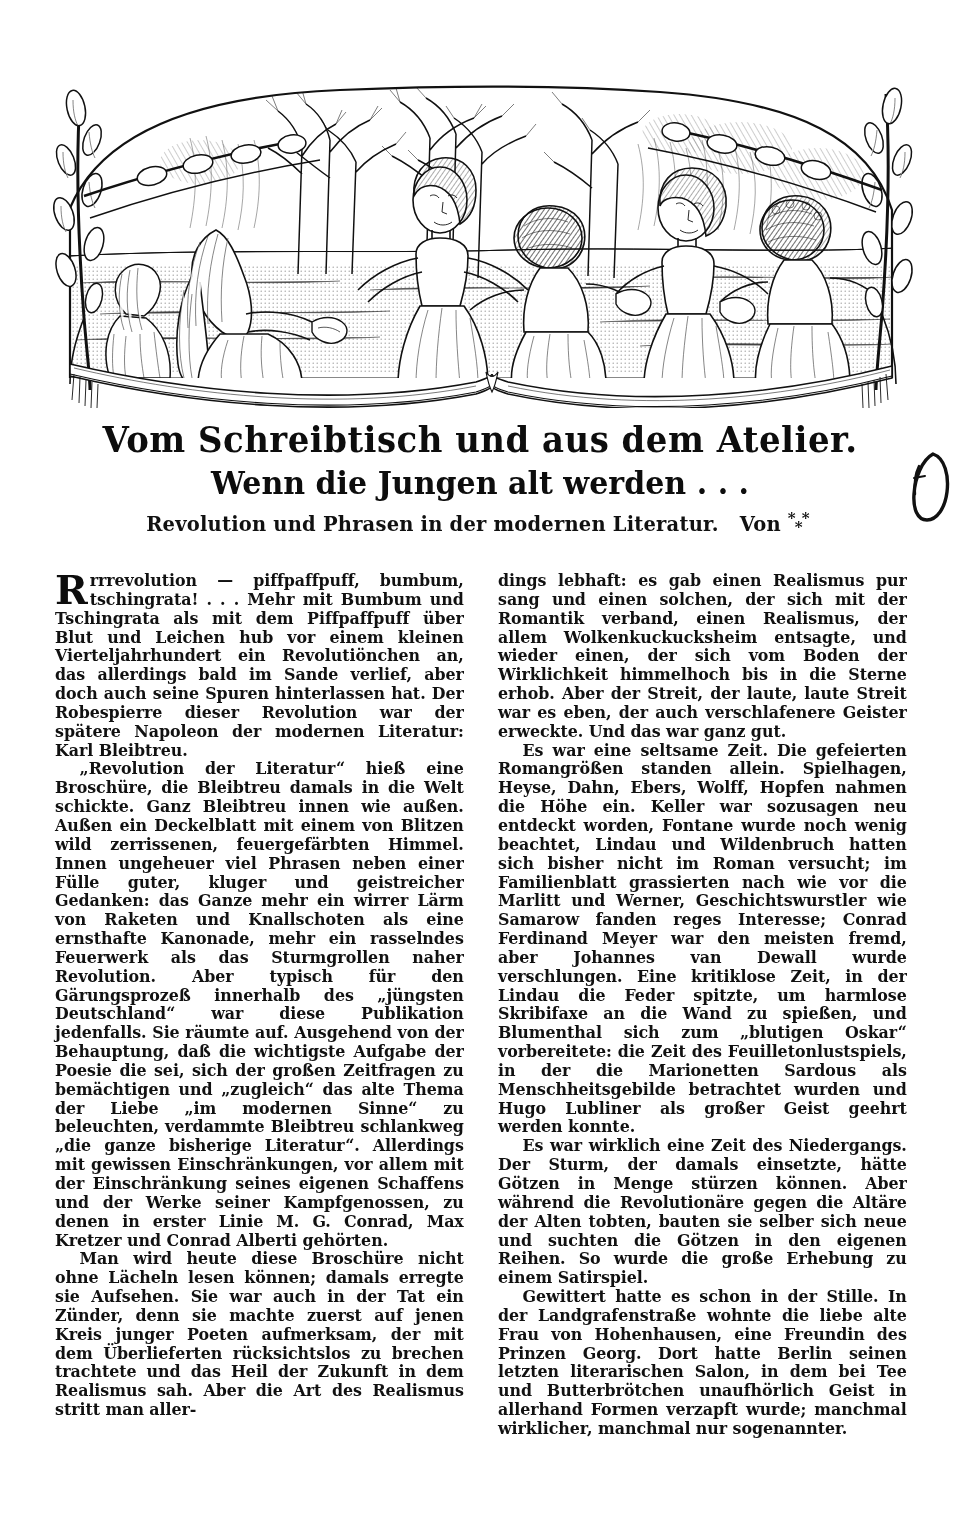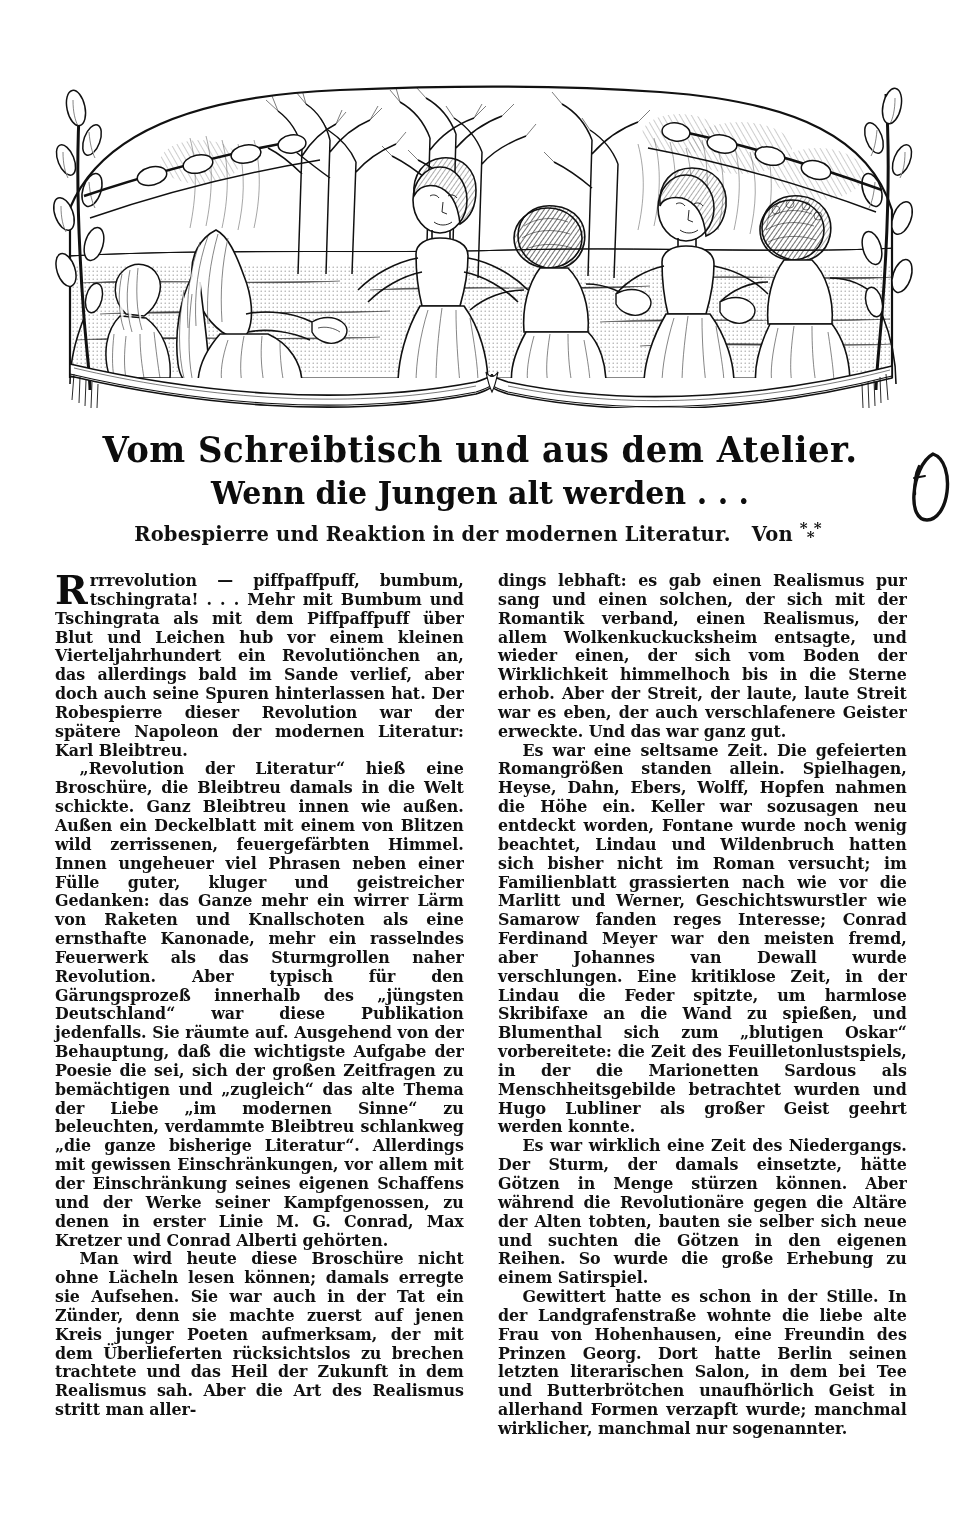--- a/index.html
+++ b/index.html
@@ -13,21 +13,21 @@
   }
   .page{position:absolute;inset:0;background:#fff;}
 
   
   .headpiece{
     position:absolute;left:40px;top:78px;width:880px;height:330px;
   }
   .headpiece svg{display:block;width:100%;height:100%;}
 
   
-  .titles{position:absolute;left:0;right:0;top:430px;text-align:center;}
+  .titles{position:absolute;left:0;right:0;top:420px;text-align:center;}
   .title-main{
     font-family:"DejaVu Serif","Liberation Serif",serif;
     font-weight:700;
     font-size:35px;
     letter-spacing:0.5px;
     line-height:1.12;
     color:#0d0d0d;
     transform:scaleX(0.97);
   }
   .title-sub{
@@ -409,21 +409,21 @@
 
         <path d="M446,294 C450,300 454,300 458,294 C456,304 454,310 452,314 C450,310 448,304 446,294 Z" stroke-width="1.2"></path>
       </g>
     </svg>
   </div>
 
   <div class="titles">
     <div class="title-main">Vom Schreibtisch und aus dem Atelier.</div>
     <div class="title-sub">Wenn die Jungen alt werden . . .</div>
     <div class="byline">
-      <span>Robespierre und Reaktion in der modernen Literatur.</span>
+      <span>Revolution und Phrasen in der modernen Literatur.</span>
       &nbsp;&nbsp;<span>Von</span>
       <span class="stars">
         <i class="s1">*</i>
         <i class="s2">*</i>
         <i class="s3">*</i>
       </span>
     </div>
   </div>
 
   <div class="handmark">

